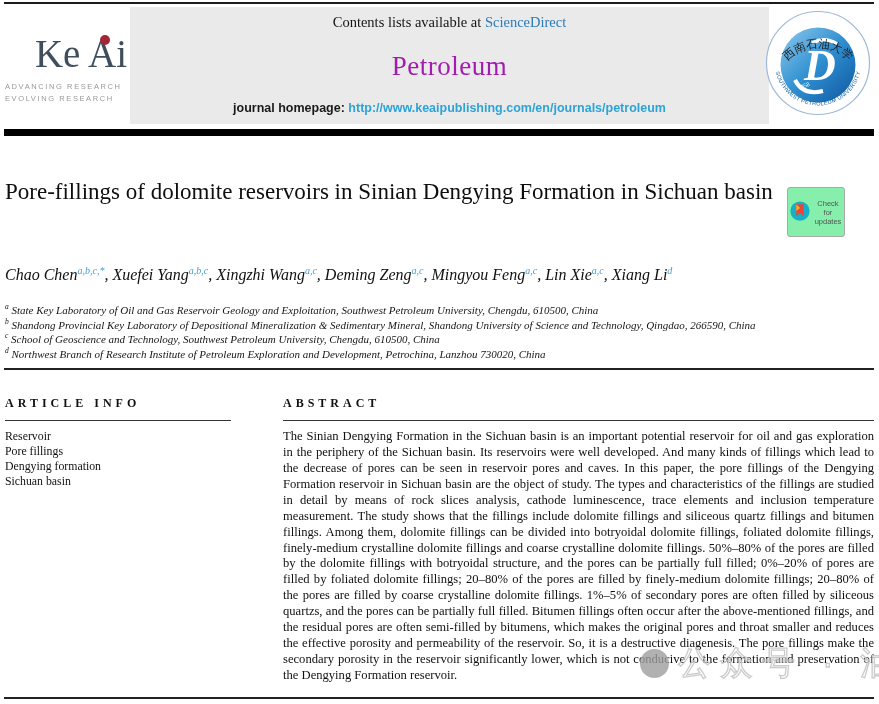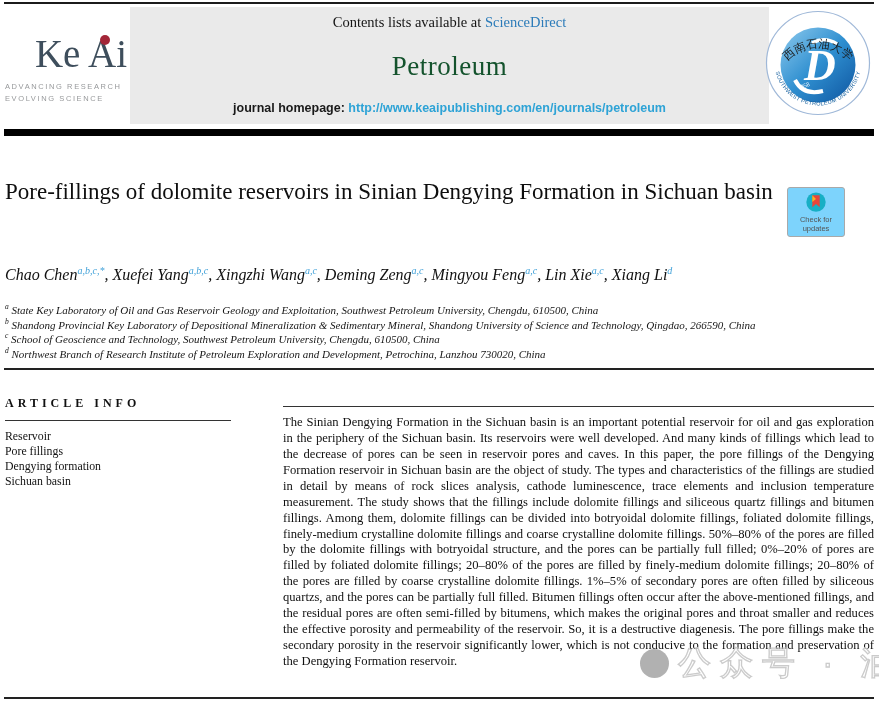--- a/index.html
+++ b/index.html
@@ -14,21 +14,21 @@
   .rule-bottom { position:absolute; left:4px; right:5px; top:697px; height:1.5px; background:#222; }
 
   
   .masthead-box {
     position:absolute; left:130px; top:7px; width:639px; height:117px;
     background:#EAEAEA; display:flex; flex-direction:column; align-items:center;
     justify-content:space-between; padding:7px 10px 9px;
   }
   .contents-line { font-size:14.5px; color:#141414; }
   .sd-link { color:#2B7BB9; text-decoration:none; }
-  .journal-name { font-size:27px; color:#14532d; letter-spacing:0.5px; }
+  .journal-name { font-size:27px; color:#a21caf; letter-spacing:0.5px; }
   .homepage-line { font-family:"Liberation Sans", sans-serif; font-size:12.5px; font-weight:bold; color:#1a1a1a; }
   .homepage-url { color:#2EA3D6; font-weight:bold; text-decoration:none; }
 
   
   .keai { position:absolute; left:5px; top:33px; width:122px; }
   .keai-brand { position:relative; font-size:39px; line-height:1.1; color:#3E4E5C; font-family:"Liberation Serif", serif;text-align:right; }
   .keai-dot { position:absolute; width:10px; height:10px; border-radius:50%; background:#A32638; left:95px; top:2px; }
   .keai-tagline { margin-top:5px; font-family:"Liberation Sans", sans-serif; font-size:7.5px;
                   letter-spacing:1.6px; color:#97999B; line-height:1.55; white-space:nowrap; }
 
@@ -36,22 +36,22 @@
   .univ-logo { position:absolute; left:765px; top:10px; width:106px; height:106px; }
 
   
   .title { position:absolute; left:5px; top:178px; width:778px; font-size:23px; line-height:1.24; color:#0e0e0e; }
   .authors { position:absolute; left:5px; top:263px; width:782px; font-size:16px; line-height:1.45; color:#101010;font-style:italic; }
   .authors sup { color:#3FA0D8; font-size:10px; line-height:0; }
   .affils { position:absolute; left:5px; top:303px; width:860px; font-size:11px; font-style:italic; line-height:1.33; color:#151515; }
   .affils sup { font-size:7.5px; line-height:0; }
 
   
-  .badge { position:absolute; left:787px; top:187px; width:58px; height:50px; background:#7dd3fc;
-           border:1px solid #A9A9A9; border-radius:3px; display:flex; flex-direction:column;
+  .badge { position:absolute; left:787px; top:187px; width:58px; height:50px; background:#86efac;
+           border:1px solid #A9A9A9; border-radius:3px; display:flex; flex-direction:row;
            align-items:center; justify-content:center; cursor:pointer; }
   .badge-text { font-family:"Liberation Sans", sans-serif; font-size:7.5px; color:#555; line-height:1.2; text-align:center; }
 
   
   .col-info { position:absolute; left:5px;   top:396px; width:226px; }
   .col-abs  { position:absolute; left:283px; top:396px; width:591px; }
   .col-heading { font-size:12px; letter-spacing:4px; color:#111; line-height:14px;font-weight:bold; }
   .col-rule { height:1.2px; background:#333; margin-top:10px; }
   .keywords { margin-top:8px; font-size:11.8px; line-height:15px; }
   .keywords-label { font-style:italic; }
@@ -66,21 +66,21 @@
 </head>
 <body>
 
 <div class="rule-top"></div>
 
 <div class="keai">
   <div class="keai-brand">Ke Ai</div>
   <div class="keai-dot"></div>
   <div class="keai-tagline">
     <div>ADVANCING RESEARCH</div>
-    <div>EVOLVING SCIENCE</div>
+    <div>EVOLVING RESEARCH</div>
   </div>
 </div>
 
 <div class="masthead-box">
   <div class="contents-line">
     <span>Contents lists available at </span><a class="sd-link" href="#">ScienceDirect</a>
   </div>
   <div class="journal-name">Petroleum</div>
   <div class="homepage-line">
     <span>journal homepage: </span><a class="homepage-url" href="#">http://www.keaipublishing.com/en/journals/petroleum</a>
@@ -145,20 +145,21 @@
     <div>
         <div>Reservoir</div>
         <div>Pore fillings</div>
         <div>Dengying formation</div>
         <div>Sichuan basin</div>
       </div>
   </div>
 </div>
 
 <div class="col-abs">
+  <div class="col-heading">ABSTRACT</div>
   <div class="col-rule"></div>
   <div class="abstract-text">The Sinian Dengying Formation in the Sichuan basin is an important potential reservoir for oil and gas exploration in the periphery of the Sichuan basin. Its reservoirs were well developed. And many kinds of fillings which lead to the decrease of pores can be seen in reservoir pores and caves. In this paper, the pore fillings of the Dengying Formation reservoir in Sichuan basin are the object of study. The types and characteristics of the fillings are studied in detail by means of rock slices analysis, cathode luminescence, trace elements and inclusion temperature measurement. The study shows that the fillings include dolomite fillings and siliceous quartz fillings and bitumen fillings. Among them, dolomite fillings can be divided into botryoidal dolomite fillings, foliated dolomite fillings, finely-medium crystalline dolomite fillings and coarse crystalline dolomite fillings. 50%–80% of the pores are filled by the dolomite fillings with botryoidal structure, and the pores can be partially full filled; 0%–20% of pores are filled by foliated dolomite fillings; 20–80% of the pores are filled by finely-medium dolomite fillings; 20–80% of the pores are filled by coarse crystalline dolomite fillings. 1%–5% of secondary pores are often filled by siliceous quartzs, and the pores can be partially full filled. Bitumen fillings often occur after the above-mentioned fillings, and the residual pores are often semi-filled by bitumens, which makes the original pores and throat smaller and reduces the effective porosity and permeability of the reservoir. So, it is a destructive diagenesis. The pore fillings make the secondary porosity in the reservoir significantly lower, which is not conducive to the formation and preservation of the Dengying Formation reservoir.</div>
 </div>
 
 <div class="watermark">
   <div class="wm-circle"></div>
   <div class="wm-text">公众号 · 油气</div>
 </div>
 
 <div class="rule-bottom"></div>

